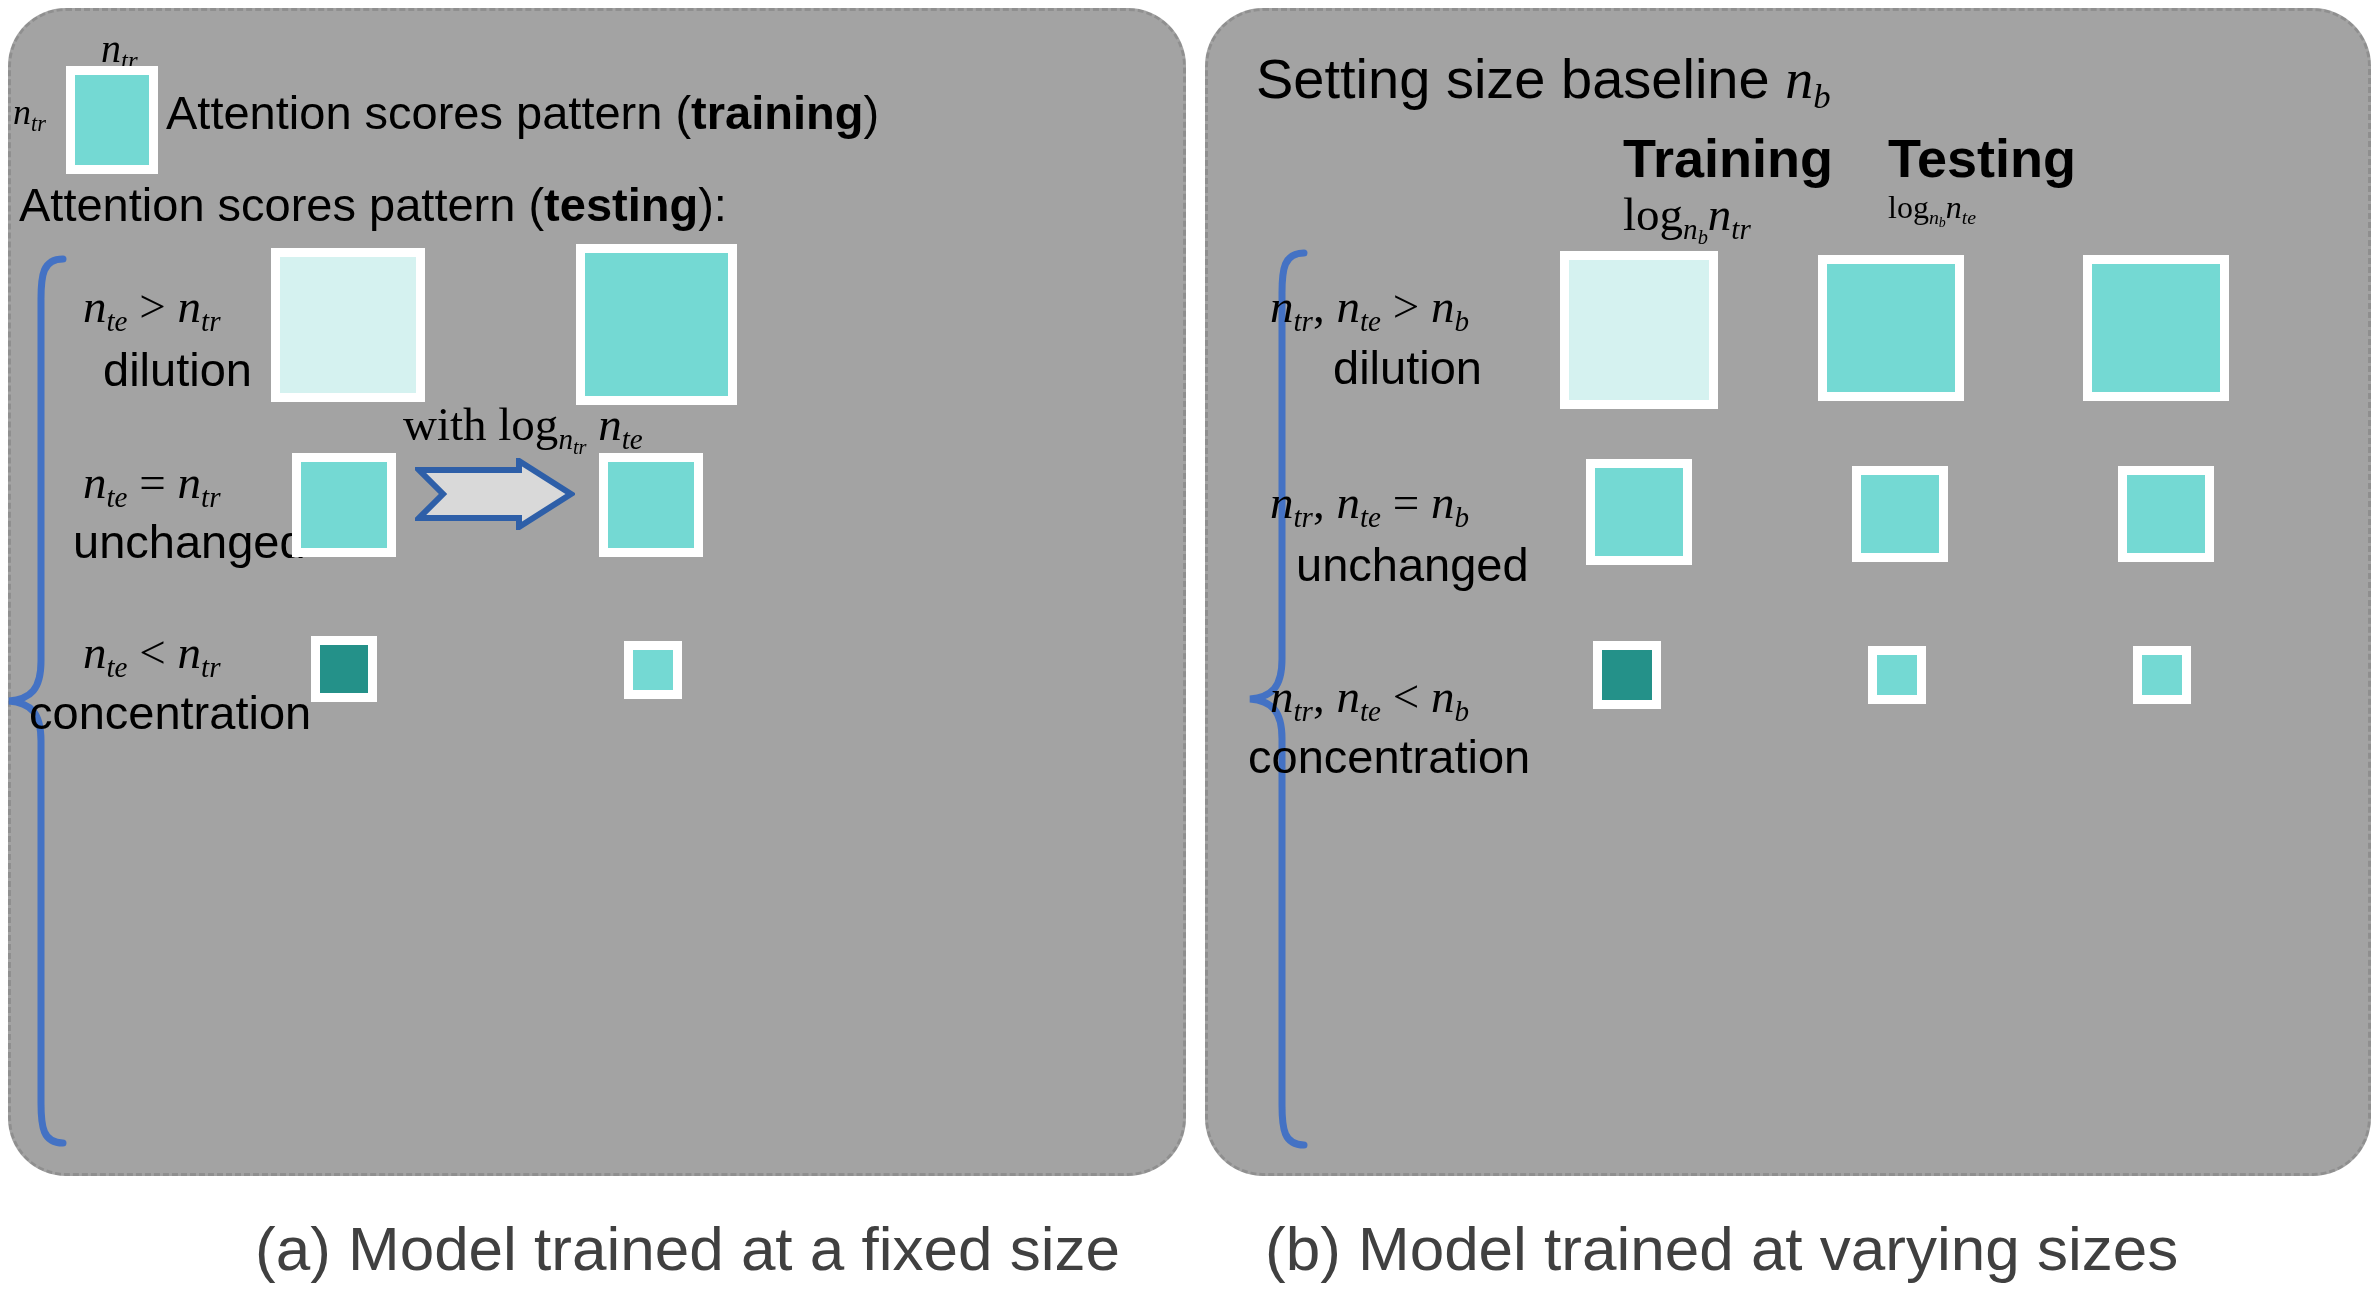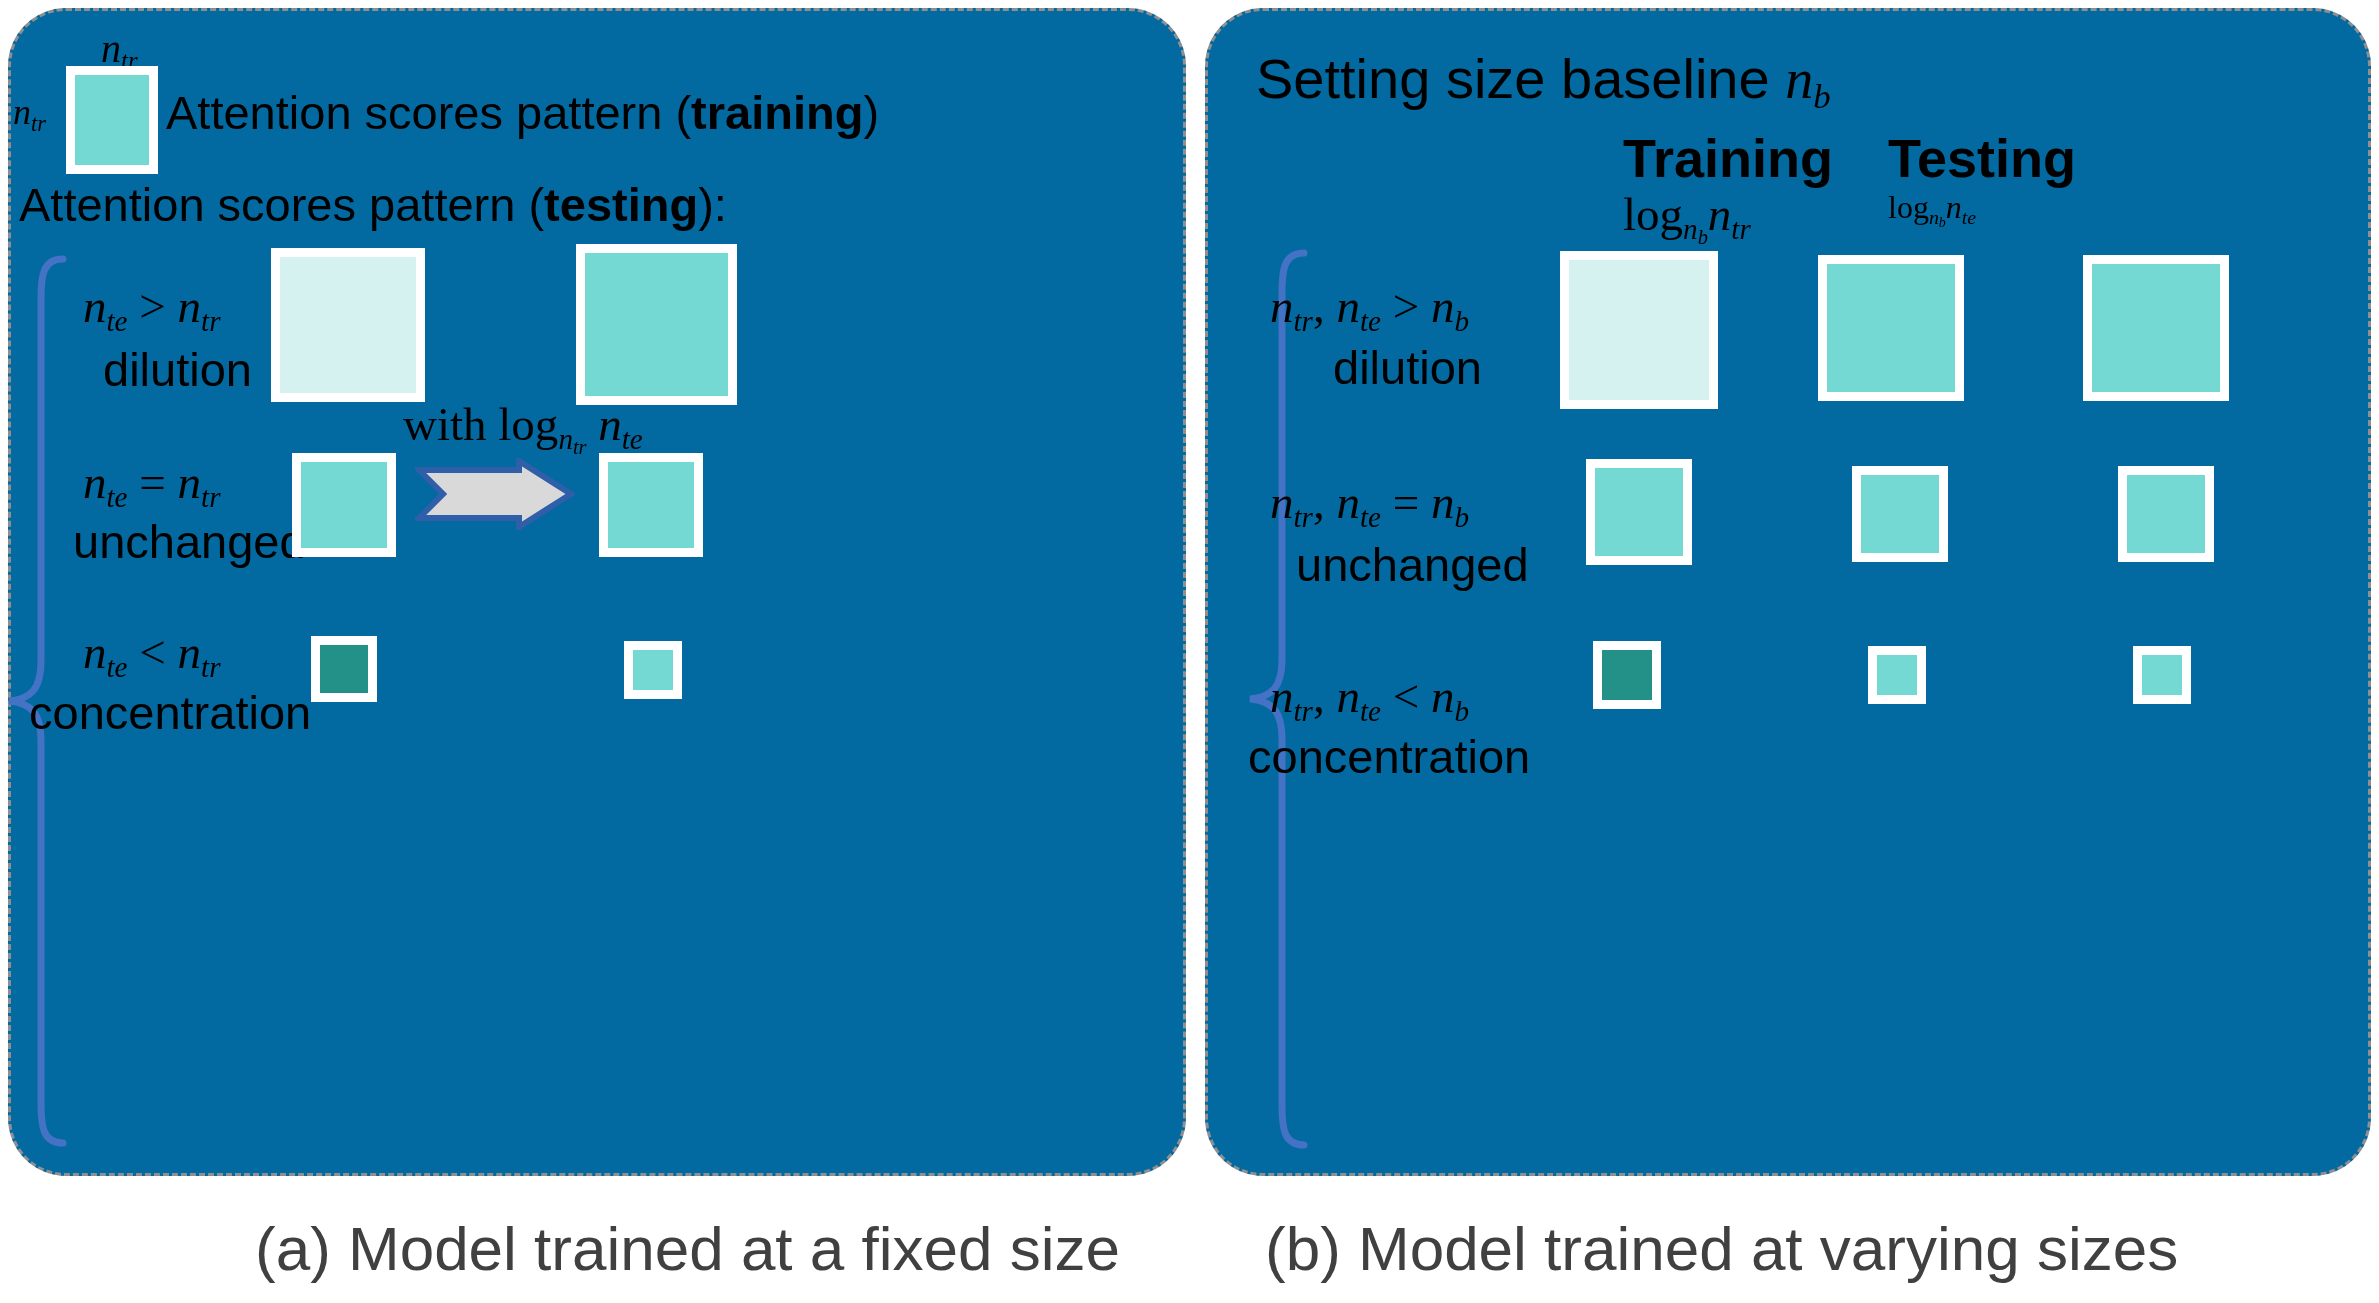--- a/index.html
+++ b/index.html
@@ -9,21 +9,21 @@
   body {
     width: 2379px; height: 1303px;
     font-family: "Liberation Sans", sans-serif;
     position: relative;
     overflow: hidden;
   }
 
   
   .panel {
     position: absolute;
-    background: #0369a1;
+    background: #a3a3a3;
     border: 3px dashed #8f8f8f;
     border-radius: 58px;
     box-sizing: border-box;
   }
   #panel-a { left: 8px;    top: 8px; width: 1178px; height: 1168px; }
   #panel-b { left: 1205px; top: 8px; width: 1166px; height: 1168px; }
 
   
   .txt {
     position: absolute;

